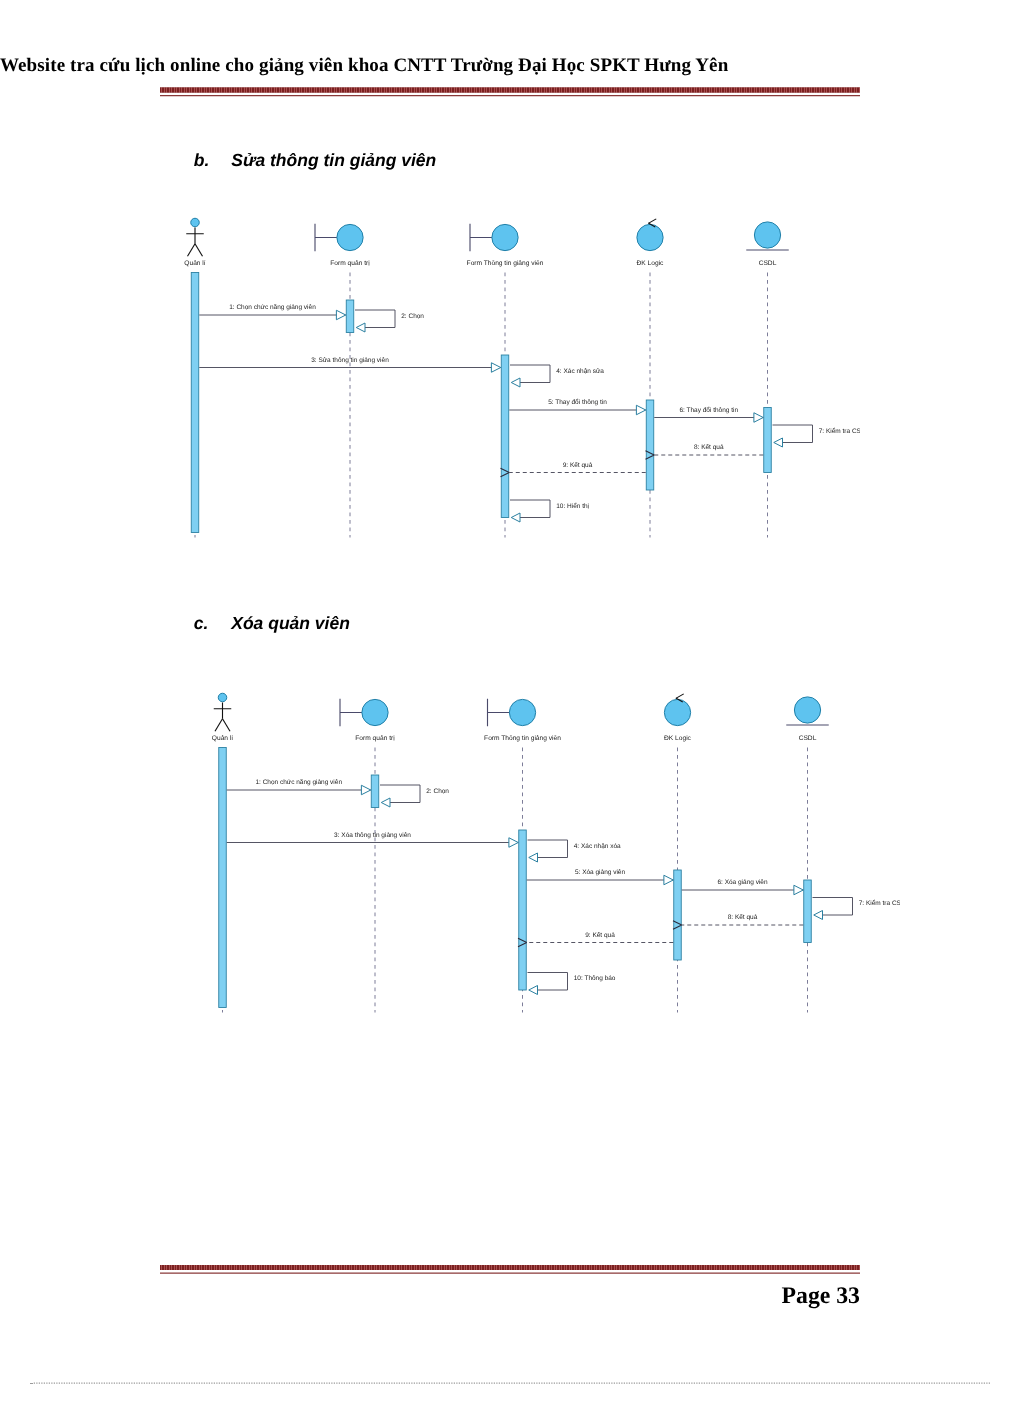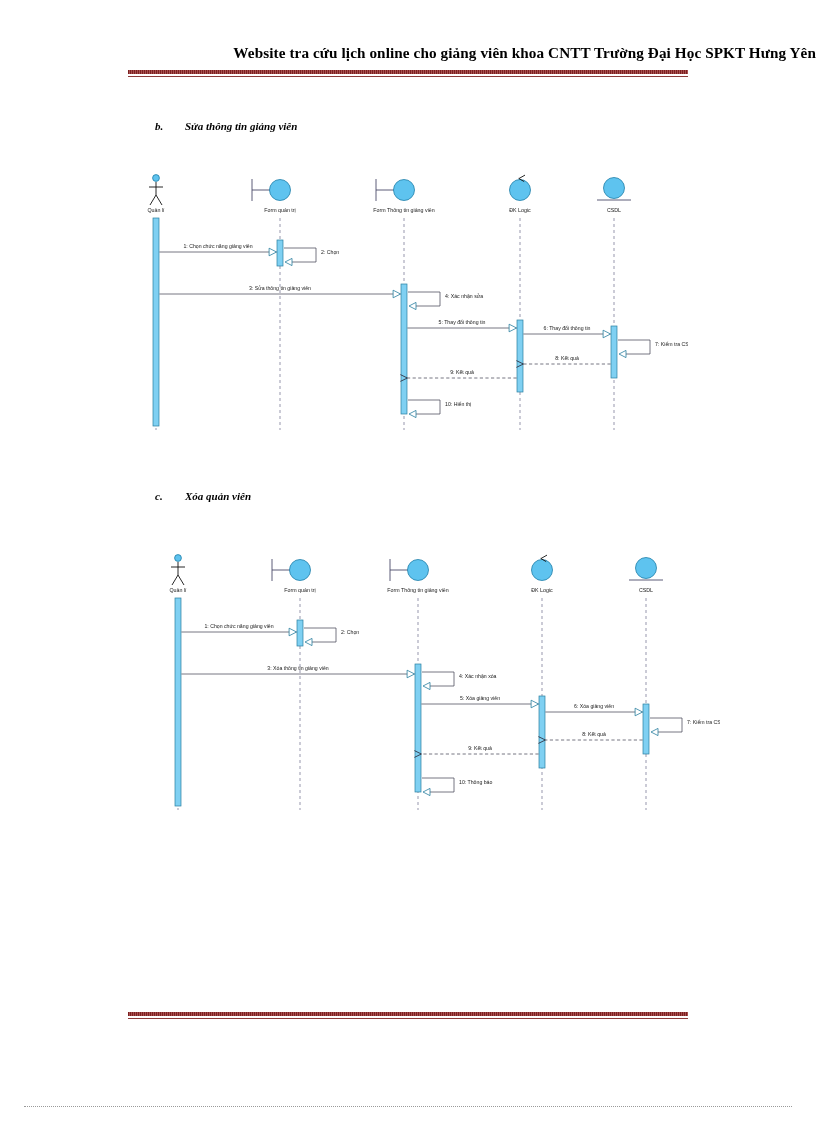--- a/index.html
+++ b/index.html
@@ -20,21 +20,21 @@
     width: 816px;
     height: 1123px;
   }
 
   
   .header {
     position: absolute;
     left: 0;
     top: 44px;
     width: 816px;
-    text-align: right;
+    text-align: left;
   }
   .header-title {
     font-family: "Liberation Serif", serif;
     font-size: 15.2px;
     font-weight: bold;
     color: #000000;
     letter-spacing: 0.1px;
     white-space: nowrap;
   }
   .rule-wrap {
@@ -74,24 +74,24 @@
     position: absolute;
     left: 24px;
     top: 1106px;
     width: 768px;
     border-top: 1px dotted #9a9a9a;
   }
 
   
   .heading {
     position: absolute;
-    font-family: Liberation Serif, serif;
+    font-family: Liberation Sans, sans-serif;
     font-style: italic;
     font-weight: bold;
-    font-size: 11px;
+    font-size: 14px;
     color: #000000;
     white-space: nowrap;
   }
   .heading .letter {
     display: inline-block;
     width: 30px;
   }
   #heading-b { left: 155px; top: 120px; }
   #heading-c { left: 155px; top: 490px; }
 
@@ -338,16 +338,19 @@
           <text x="486" y="44" text-anchor="middle" class="lbl-lifeline">CSDL</text>
         </g>
       </svg>
   </div>
 
   <div class="rule-wrap bottom">
     <div class="rule-thick"></div>
     <div class="rule-thin"></div>
   </div>
 
+  <div class="footer">
+    <span class="footer-page">Page 33</span>
+  </div>
 
   <div class="dotted-bottom"></div>
 
 </div>
 
 </body></html>

